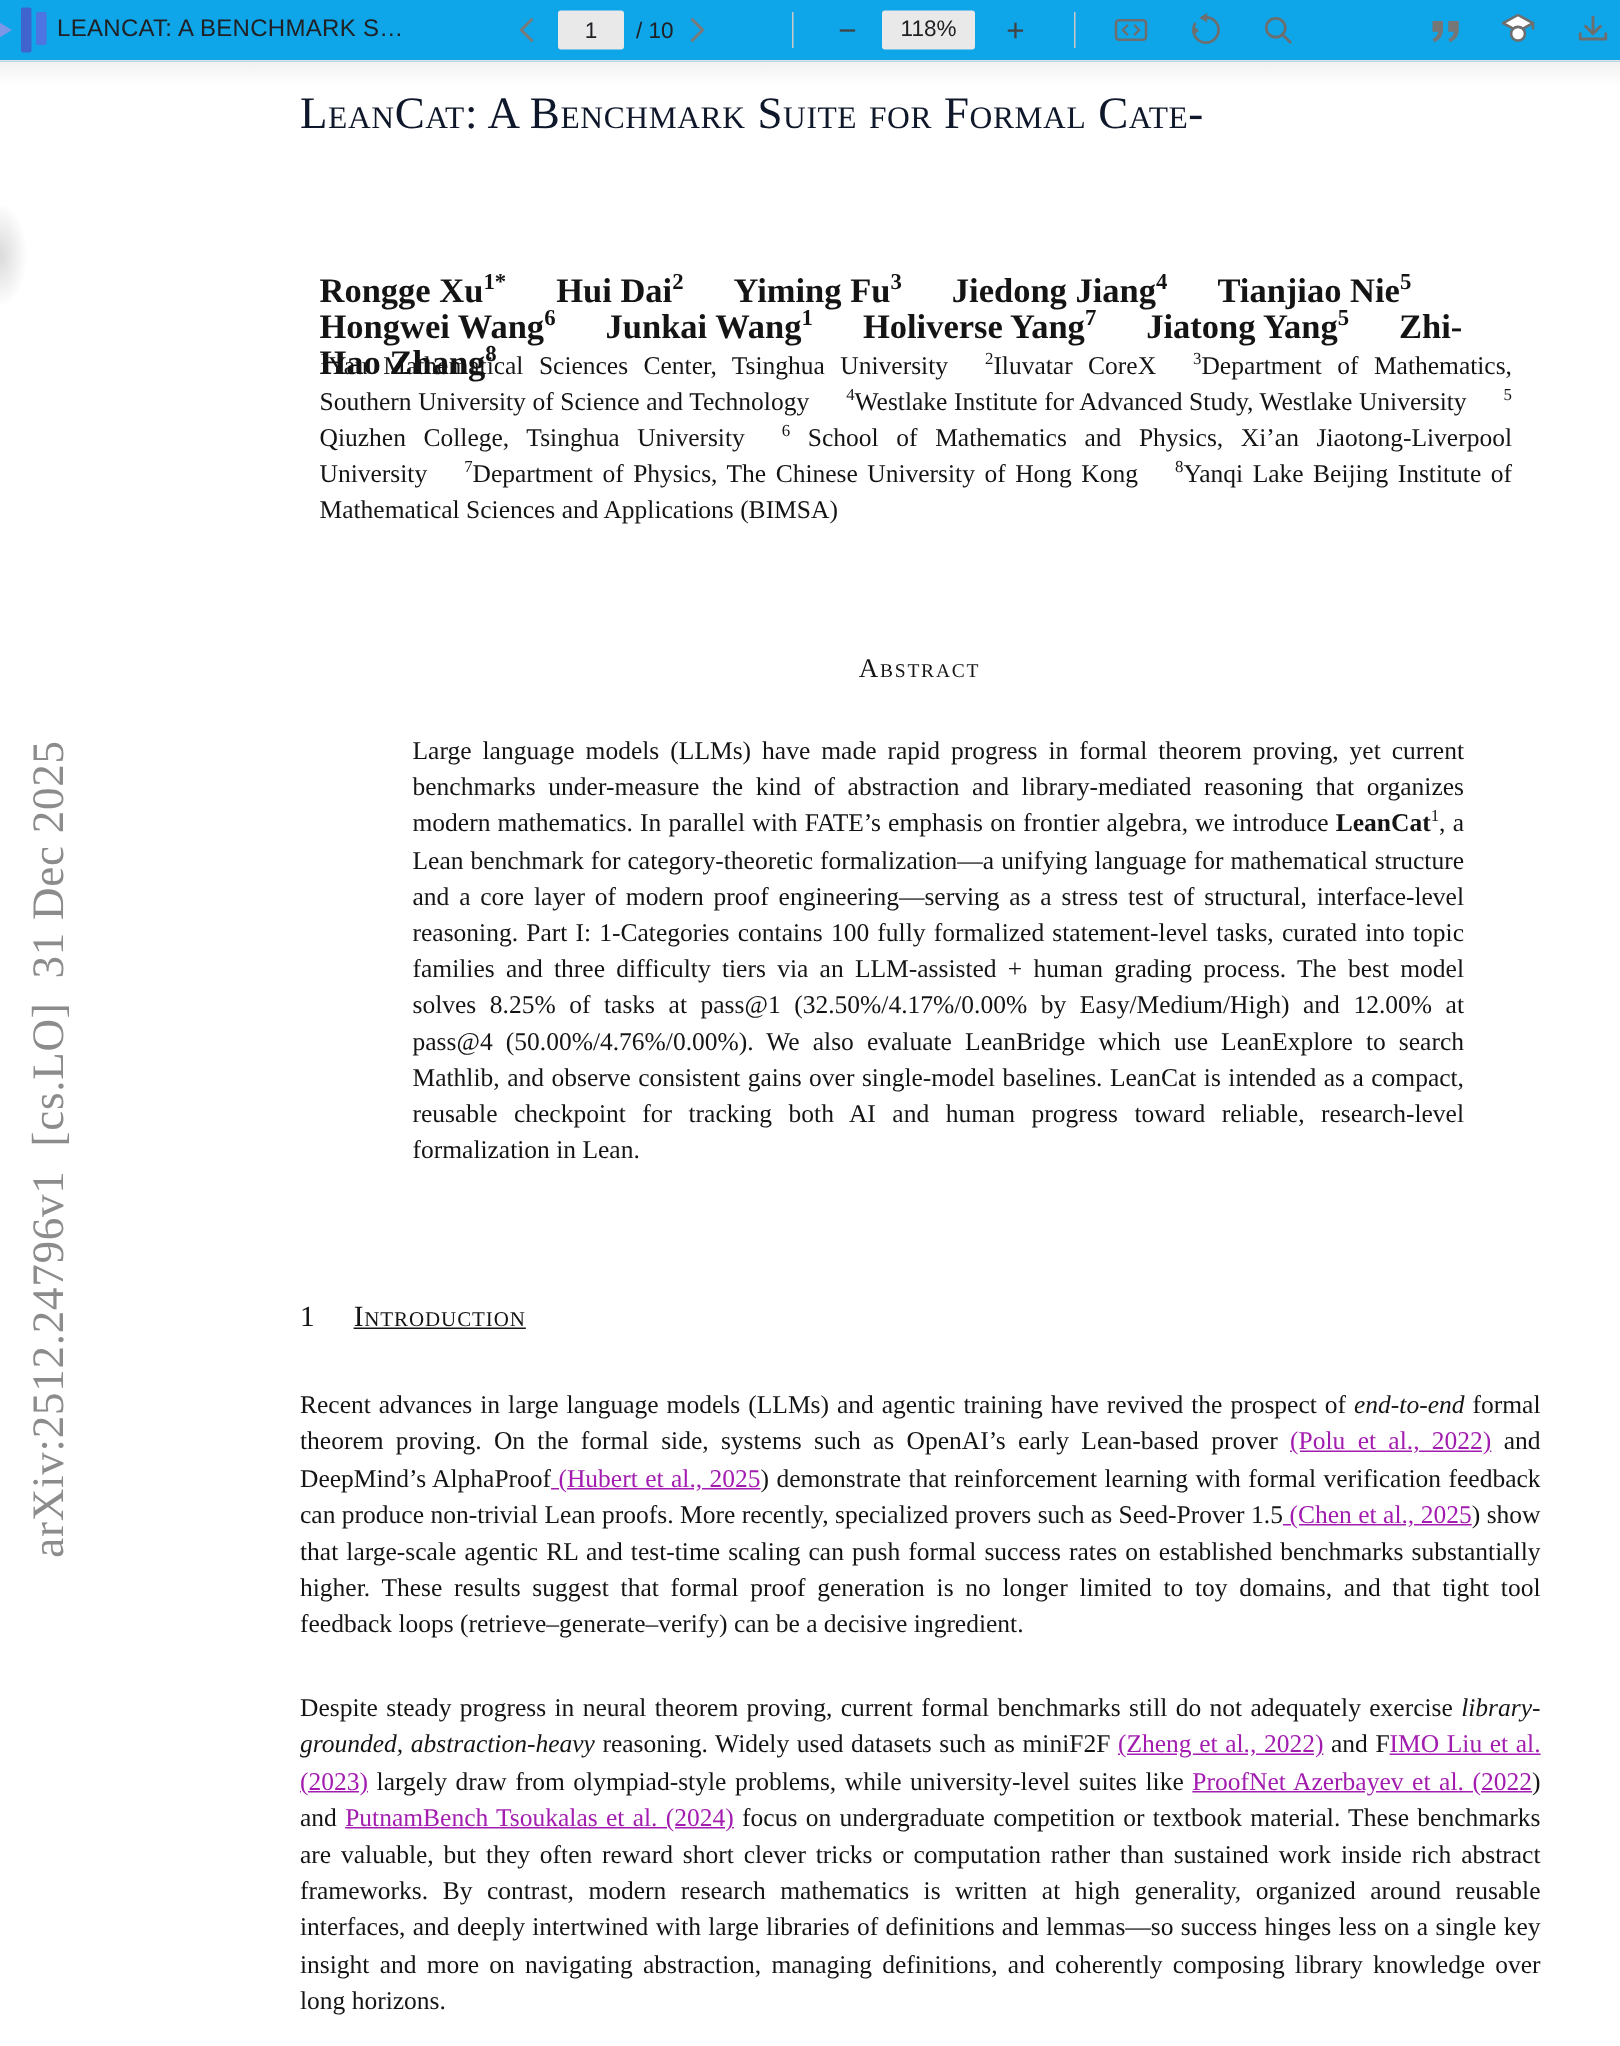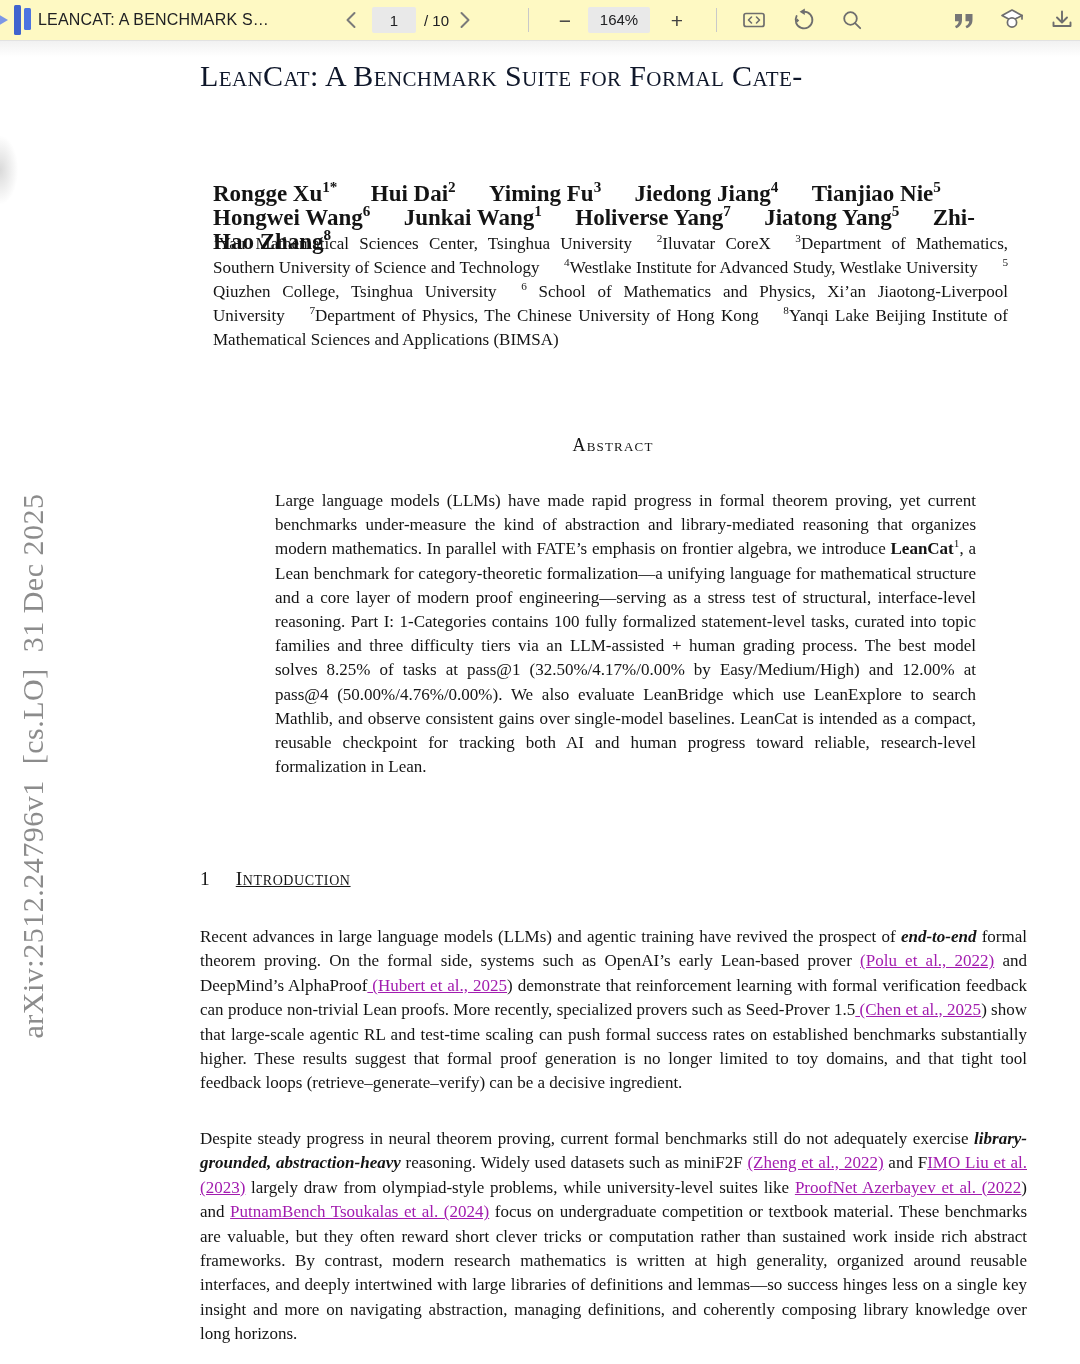--- a/index.html
+++ b/index.html
@@ -1,21 +1,21 @@
 <!DOCTYPE html>
 <html><head>
 <meta charset="utf-8">
 <style>
   * { margin:0; padding:0; box-sizing:border-box; }
   html,body { background:#fff; }
   .app { position:relative; width:1080px; height:1364px; background:#fff; overflow:hidden;
          font-family:"Liberation Sans", sans-serif; }
 
   
-  .toolbar { position:absolute; top:0; left:0; width:1080px; height:41px; background:#fef9c3;
+  .toolbar { position:absolute; top:0; left:0; width:1080px; height:41px; background:#0ea5e9;
              border-bottom:1px solid #e2e2e2; z-index:10; }
   .tb-item { position:absolute; top:0; height:40px; display:flex; align-items:center; justify-content:center; }
   .logo { left:0; width:32px; }
   .logo .tri { position:absolute; left:-7px; top:11px; width:0; height:0;
                border-left:15px solid #7b97e6; border-top:9px solid transparent; border-bottom:9px solid transparent; }
   .logo .bar1 { position:absolute; left:14px; top:5px; width:7px; height:30px; background:#4064ce; border-radius:1.5px; }
   .logo .bar2 { position:absolute; left:24px; top:8px; width:7px; height:22px; background:#4d74e0; border-radius:1.5px; }
   .doc-title { left:38px; font-size:16px; color:#202124; white-space:nowrap; letter-spacing:.2px; }
   .icon-btn { width:28px; cursor:pointer; background:none; border:none; }
   .icon-btn svg { display:block; }
@@ -43,21 +43,21 @@
   .abstract { position:absolute; left:275px; top:448px; width:701px; font-size:17px; line-height:24.2px; text-align:justify; }
   .sec-head { position:absolute; left:200px; top:827px; font-size:19.5px;text-decoration:underline; }
   .sec-head .num { display:inline-block; }
   .sec-head .st  { font-variant:small-caps; letter-spacing:.6px; margin-left:26px; }
   .body-p { position:absolute; left:200px; width:827px; font-size:17px; line-height:24.4px; text-align:justify; }
   .p1 { top:884px; }
   .p2 { top:1086px; }
 
   sup { font-size:66%; line-height:0; vertical-align:super; }
   .rt-b, .rt-bsup { font-weight:bold; }
-  .rt-i { font-style:italic;font-weight:bold; }
+  .rt-i { font-style:italic; }
   .rt-l { color:#a21caf; text-decoration:underline; cursor:pointer; }
   .rt-g { display:inline-block; width:1.45em; }
 
   .watermark { position:absolute; left:33px; top:725px; transform:translate(-50%,-50%) rotate(-90deg);
                white-space:pre; font-family:"Liberation Serif", serif; font-size:30px; color:#8c8c8c;
                letter-spacing:.5px; z-index:3; }
 </style>
 </head>
 <body>
 
@@ -86,21 +86,21 @@
     <button class="tb-item icon-btn" style="left:450px;">
       <svg width="24" height="24" viewBox="0 0 24 24">
         <polyline points="9.5,5 16.5,12 9.5,19" fill="none" stroke="#7a7a7a" stroke-width="2" stroke-linecap="round" stroke-linejoin="round"></polyline>
       </svg>
     </button>
 
     <div class="divider" style="left:528px;"></div>
 
     <button class="tb-item icon-btn plusminus" style="left:551px;">−</button>
 
-    <div class="chip zoom-chip">164%</div>
+    <div class="chip zoom-chip">118%</div>
 
     <button class="tb-item icon-btn plusminus" style="left:663px;">+</button>
 
     <div class="divider" style="left:716px;"></div>
 
     <button class="tb-item icon-btn" style="left:740px;">
       <svg width="26" height="24" viewBox="0 0 26 24">
         <rect x="3" y="5.5" width="20" height="13" rx="2" fill="none" stroke="#6e6e6e" stroke-width="1.7"></rect>
         <polyline points="10.5,9 7.5,12 10.5,15" fill="none" stroke="#6e6e6e" stroke-width="1.6" stroke-linecap="round" stroke-linejoin="round"></polyline>
         <polyline points="15.5,9 18.5,12 15.5,15" fill="none" stroke="#6e6e6e" stroke-width="1.6" stroke-linecap="round" stroke-linejoin="round"></polyline>

